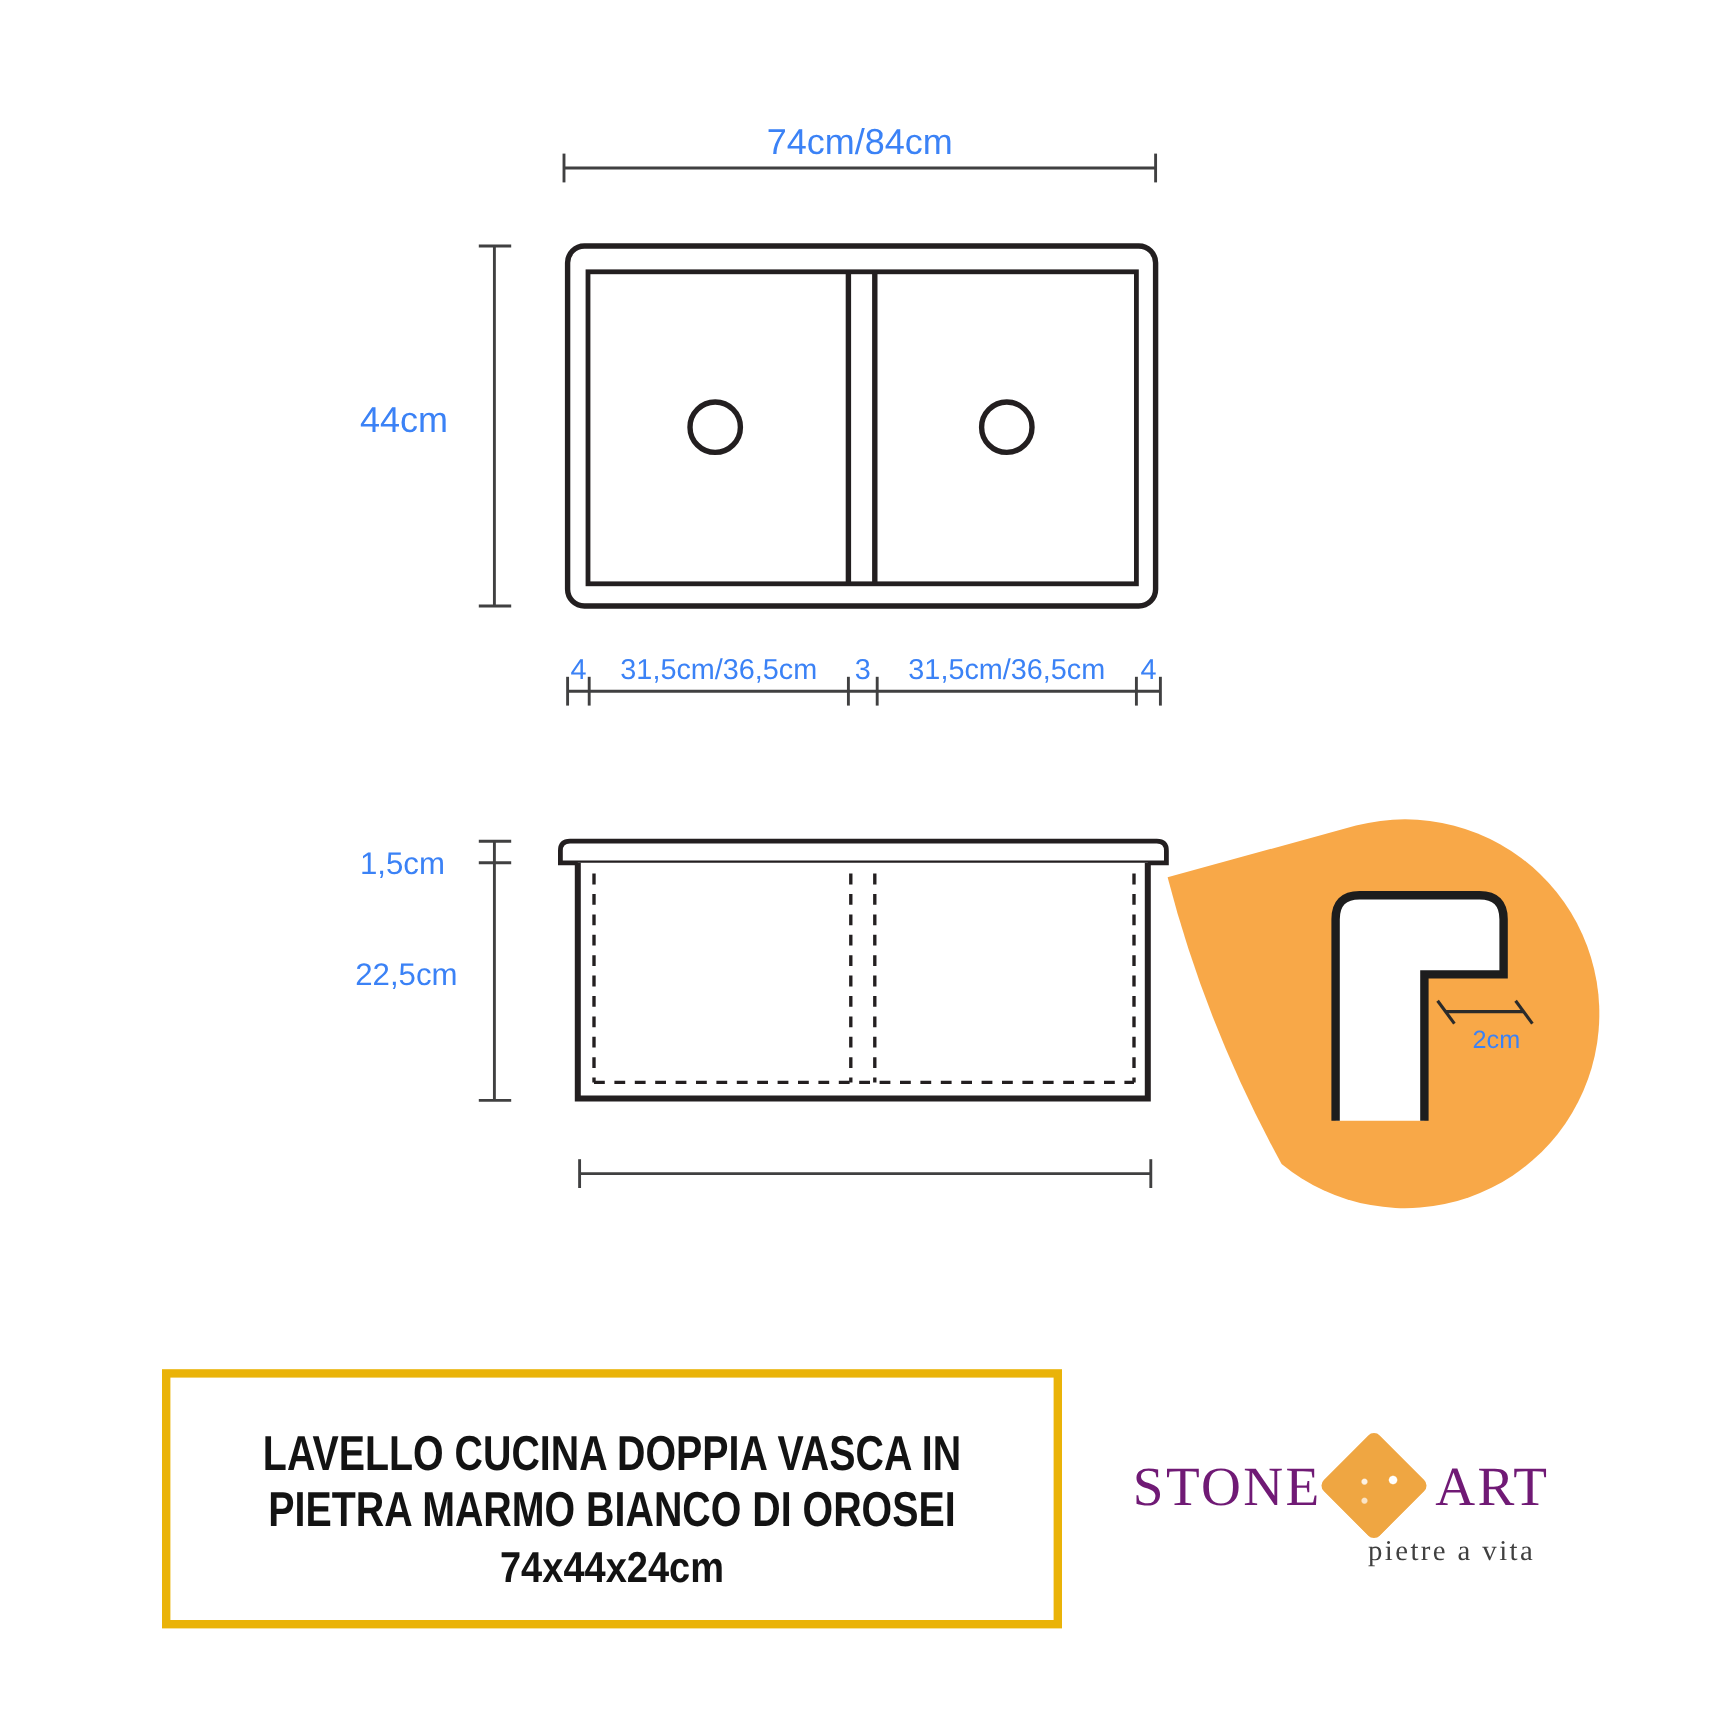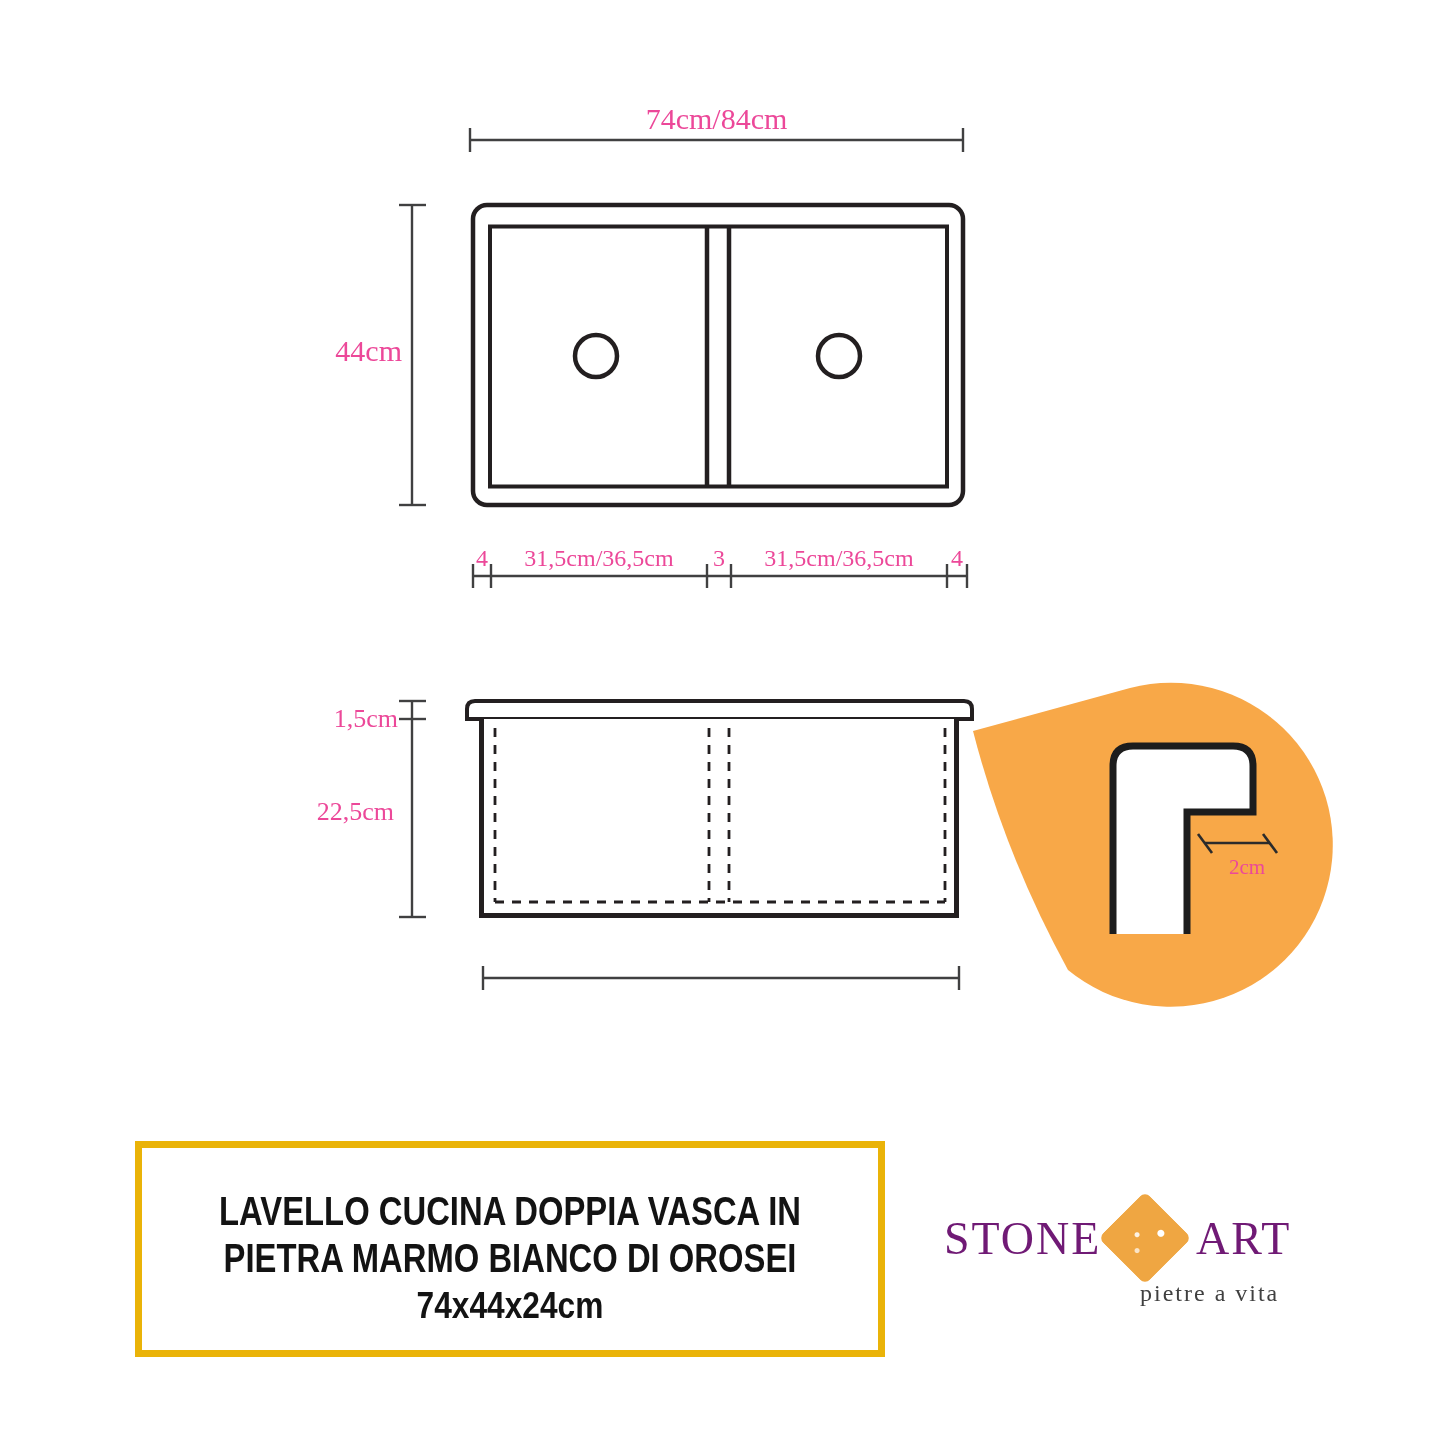--- a/index.html
+++ b/index.html
@@ -6,30 +6,30 @@
   #canvas{
     position:relative;
     width:1445px;height:1445px;
     background:#ffffff;
     font-family:"Liberation Sans", sans-serif;
     overflow:hidden;
   }
   #drawing{position:absolute;left:0;top:0;}
   .dim{
     position:absolute;
-    color:#ec4899;
-    font-family:Liberation Serif, serif;
+    color:#3b82f6;
+    font-family:Liberation Sans, sans-serif;
     white-space:nowrap;
   }
   .dim-30{font-size:30px;}
   .dim-26{font-size:26px;}
   .dim-24{font-size:24px;}
   .dim-27{font-size:21px;}
   .center{text-align:center;}
-  .right{text-align:right;}
+  .right{text-align:left;}
   #title-box{
     position:absolute;left:135px;top:1141px;width:750px;height:216px;
     border:7px solid #eab308;background:#fff;box-sizing:border-box;
   }
   #title-box .inner{padding-top:40px;}
   .title-line{
     width:100%;text-align:center;color:#131313;
     font-weight:bold;font-size:41px;line-height:47px;
     transform:scaleX(0.80);transform-origin:50% 50%;
     letter-spacing:0px;white-space:nowrap;

